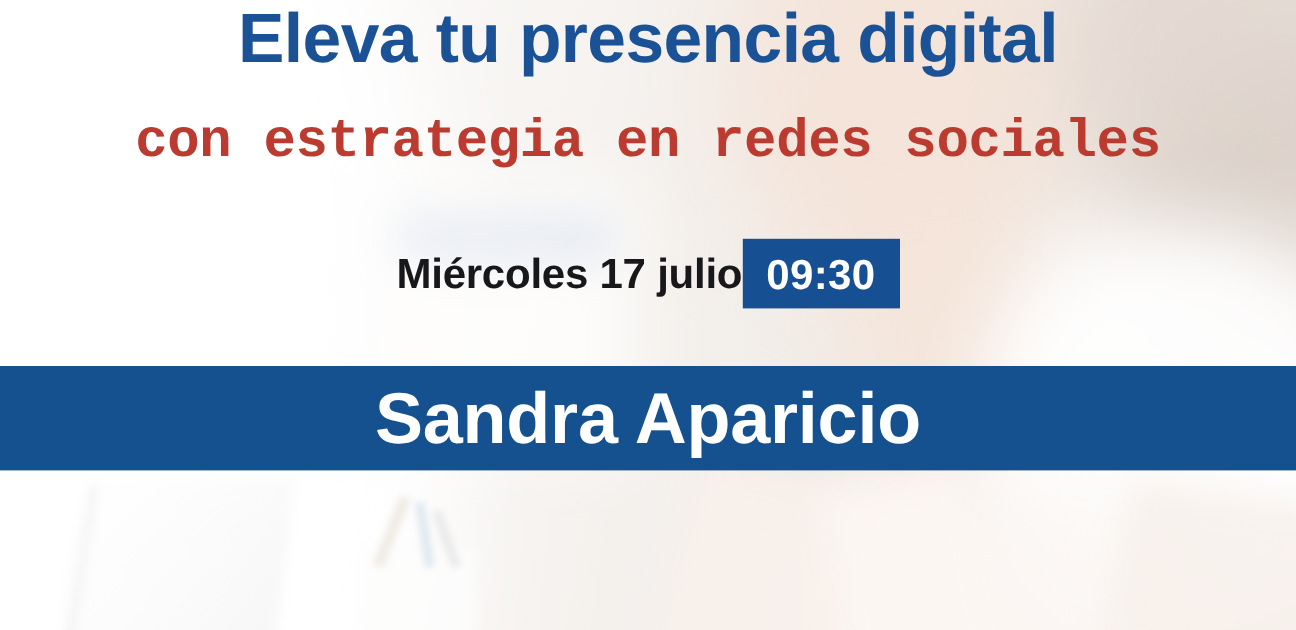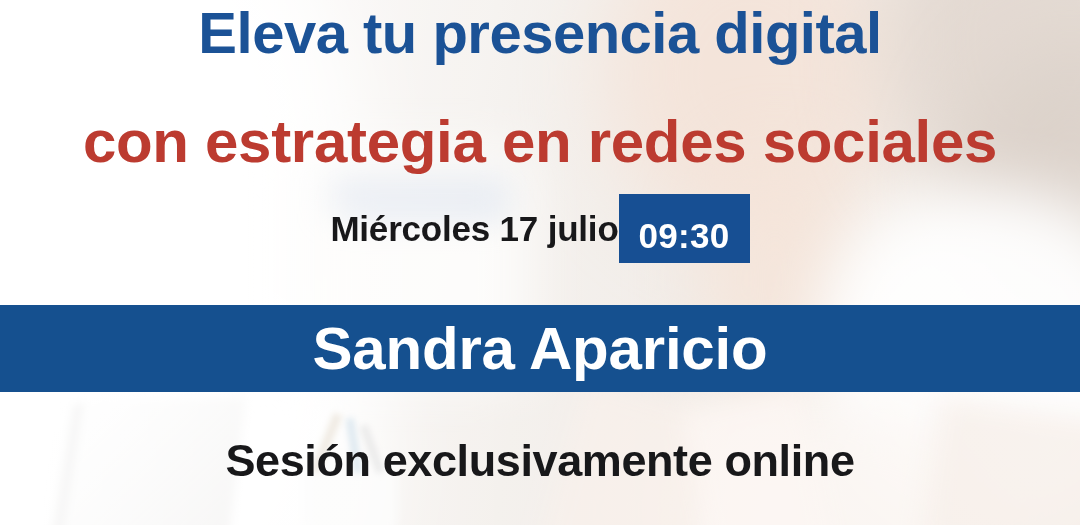--- a/index.html
+++ b/index.html
@@ -223,28 +223,29 @@
     line-height: 1;
     font-weight: bold;
     letter-spacing: -0.5px;
     color: #1b5296;
     white-space: nowrap;
   }
 
   .subtitle {
     position: absolute;
     left: 0; right: 0;
-    top: 112px;
+    top: 96px;
     text-align: center;
-    font-size: 60px;
+    font-size: 45px;
     line-height: 1;
     font-weight: bold;
     letter-spacing: -0.3px;
     color: #bc3b30;
     white-space: nowrap;
+    font-family: Liberation Mono, monospace;
   }
 
   .date-row {
     position: absolute;
     left: 0; right: 0;
     top: 203px;
     height: 50px;
     display: flex;
     align-items: center;
     justify-content: center;
@@ -257,21 +258,21 @@
     letter-spacing: -0.2px;
     white-space: nowrap;
     line-height: 1;
   }
   .time-badge {
     background: #174f93;
     color: #ffffff;
     font-size: 35px;
     font-weight: bold;
     line-height: 1;
-    padding: 24px 20px 10px 20px;
+    padding: 13px 20px 10px 20px;
     white-space: nowrap;
     letter-spacing: 0.3px;
     text-align: right;
   }
 
   .speaker-band {
     position: absolute;
     left: 0;
     top: 305px;
     width: 1080px;
@@ -341,16 +342,15 @@
 
     <div class="date-row">
       <span class="date-text">Miércoles 17 julio</span>
       <span class="time-badge">09:30</span>
     </div>
 
     <div class="speaker-band">
       <span class="speaker-name">Sandra Aparicio</span>
     </div>
 
-    <div class="footer-note">Sesión exclusivamente online</div>
 
   </div>
 </div>
 
 </body></html>

